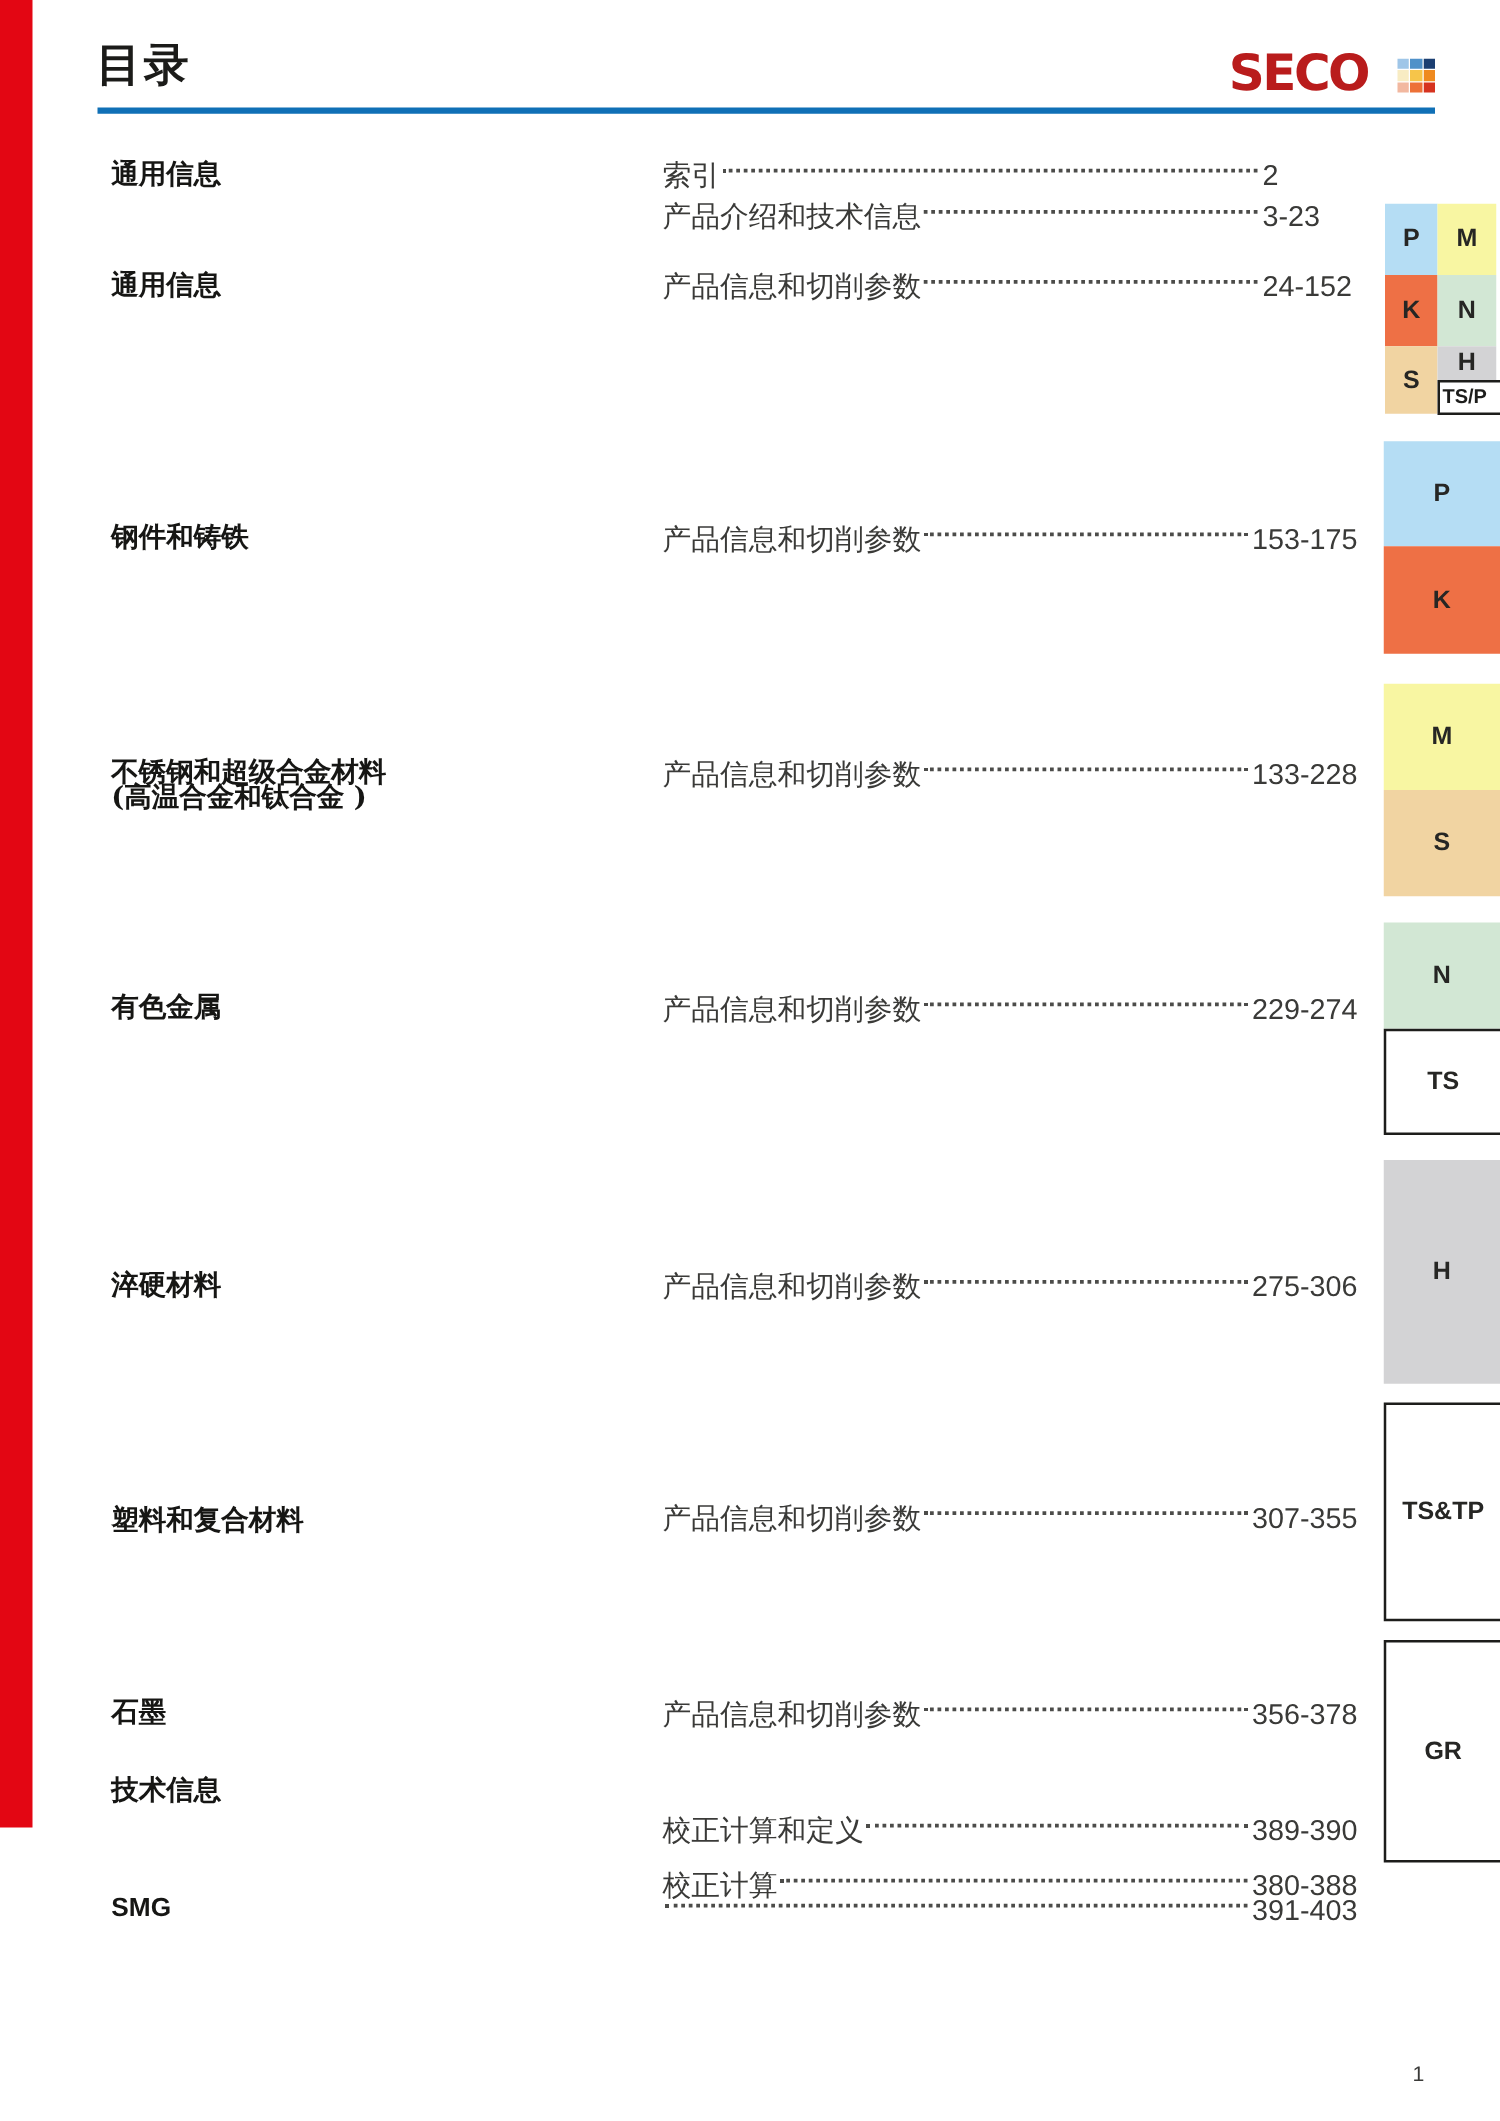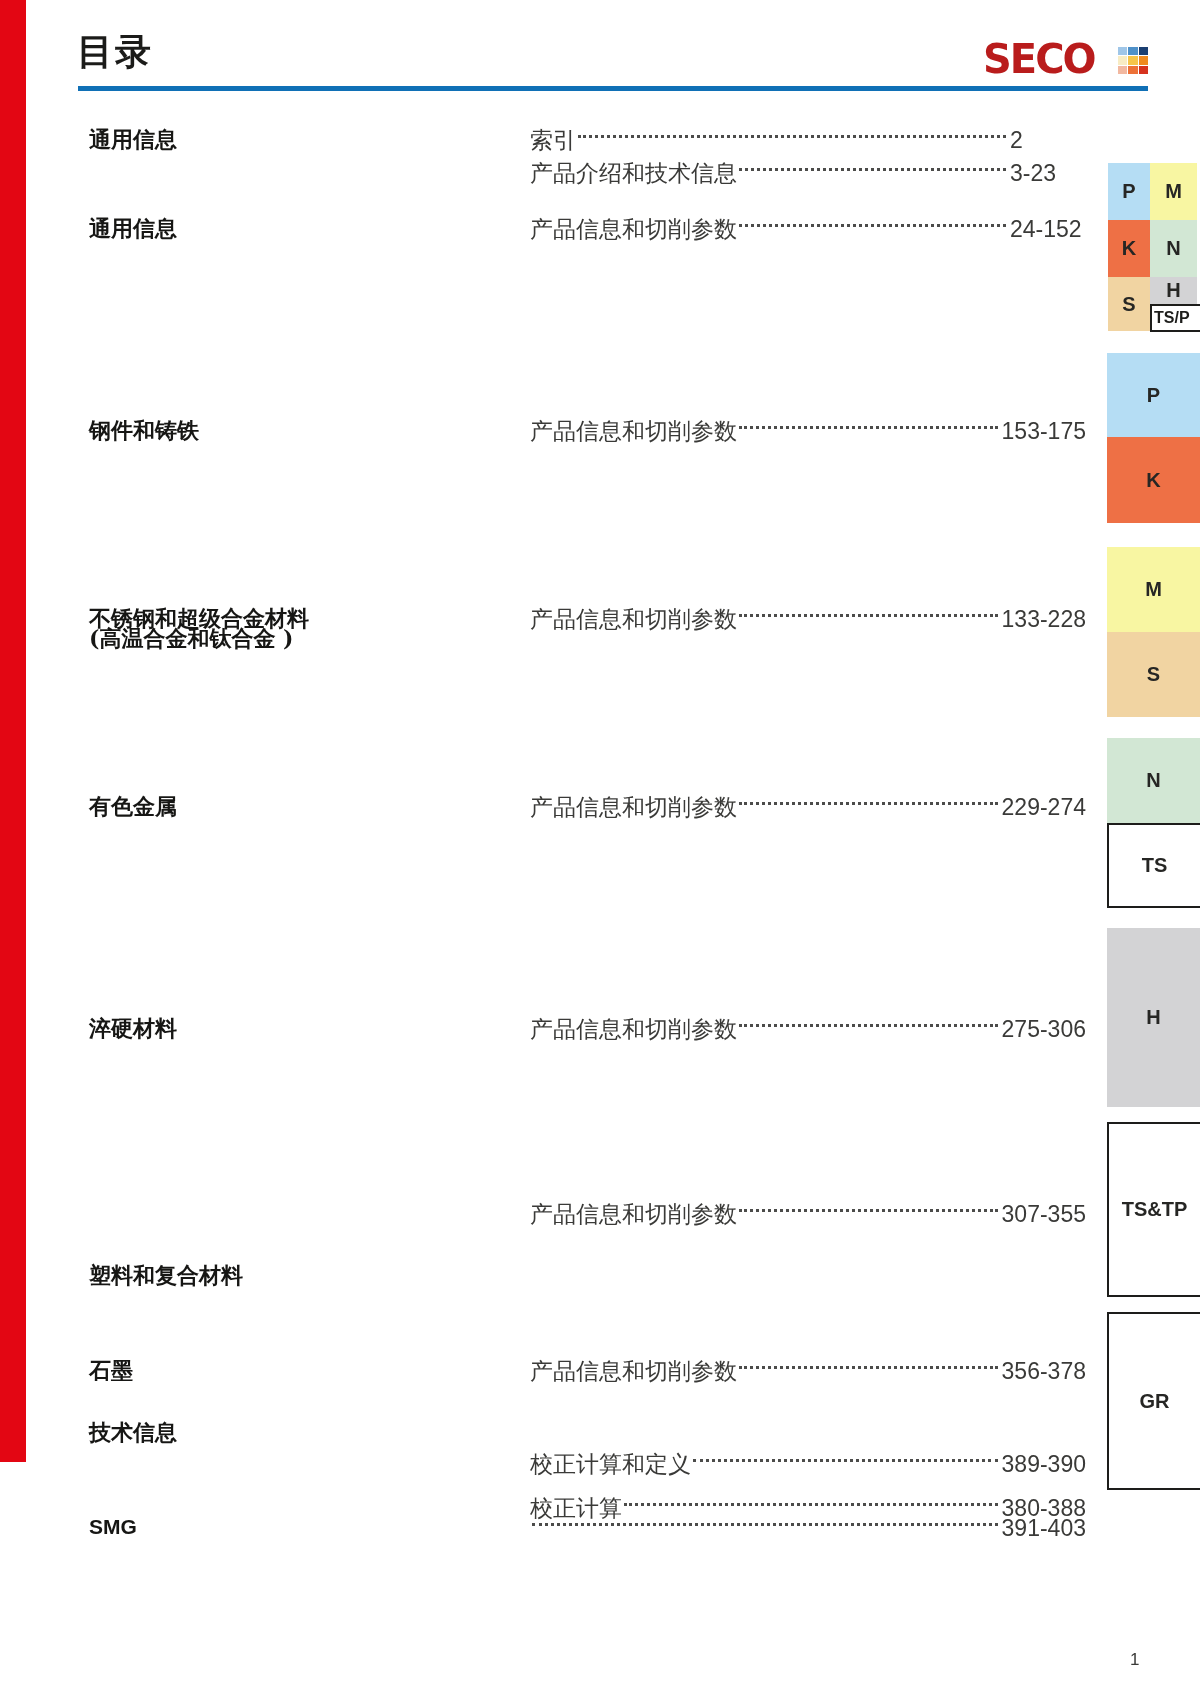--- a/index.html
+++ b/index.html
@@ -69,21 +69,21 @@
   </div>
 </div>
 
 <div class="abs section-label" style="top:125px">通用信息</div>
 <div class="abs section-label" style="top:214px">通用信息</div>
 <div class="abs section-label" style="top:416px">钢件和铸铁</div>
 <div class="abs section-label" style="top:604px">不锈钢和超级合金材料</div>
 <div class="abs section-label" style="top:624px">(高温合金和钛合金 )</div>
 <div class="abs section-label" style="top:792px">有色金属</div>
 <div class="abs section-label" style="top:1014px">淬硬材料</div>
-<div class="abs section-label" style="top:1261px">塑料和复合材料</div>
+<div class="abs section-label" style="top:1202px">塑料和复合材料</div>
 <div class="abs section-label" style="top:1356px">石墨</div>
 <div class="abs section-label" style="top:1418px">技术信息</div>
 <div class="abs section-label sans" style="top:1513px">SMG</div>
 
 <div class="abs toc-entry" style="top:125px">
   <span class="lbl">索引</span>
   <span class="leader"></span>
   <span class="num">2</span>
 </div>
 <div class="abs toc-entry" style="top:158px">

